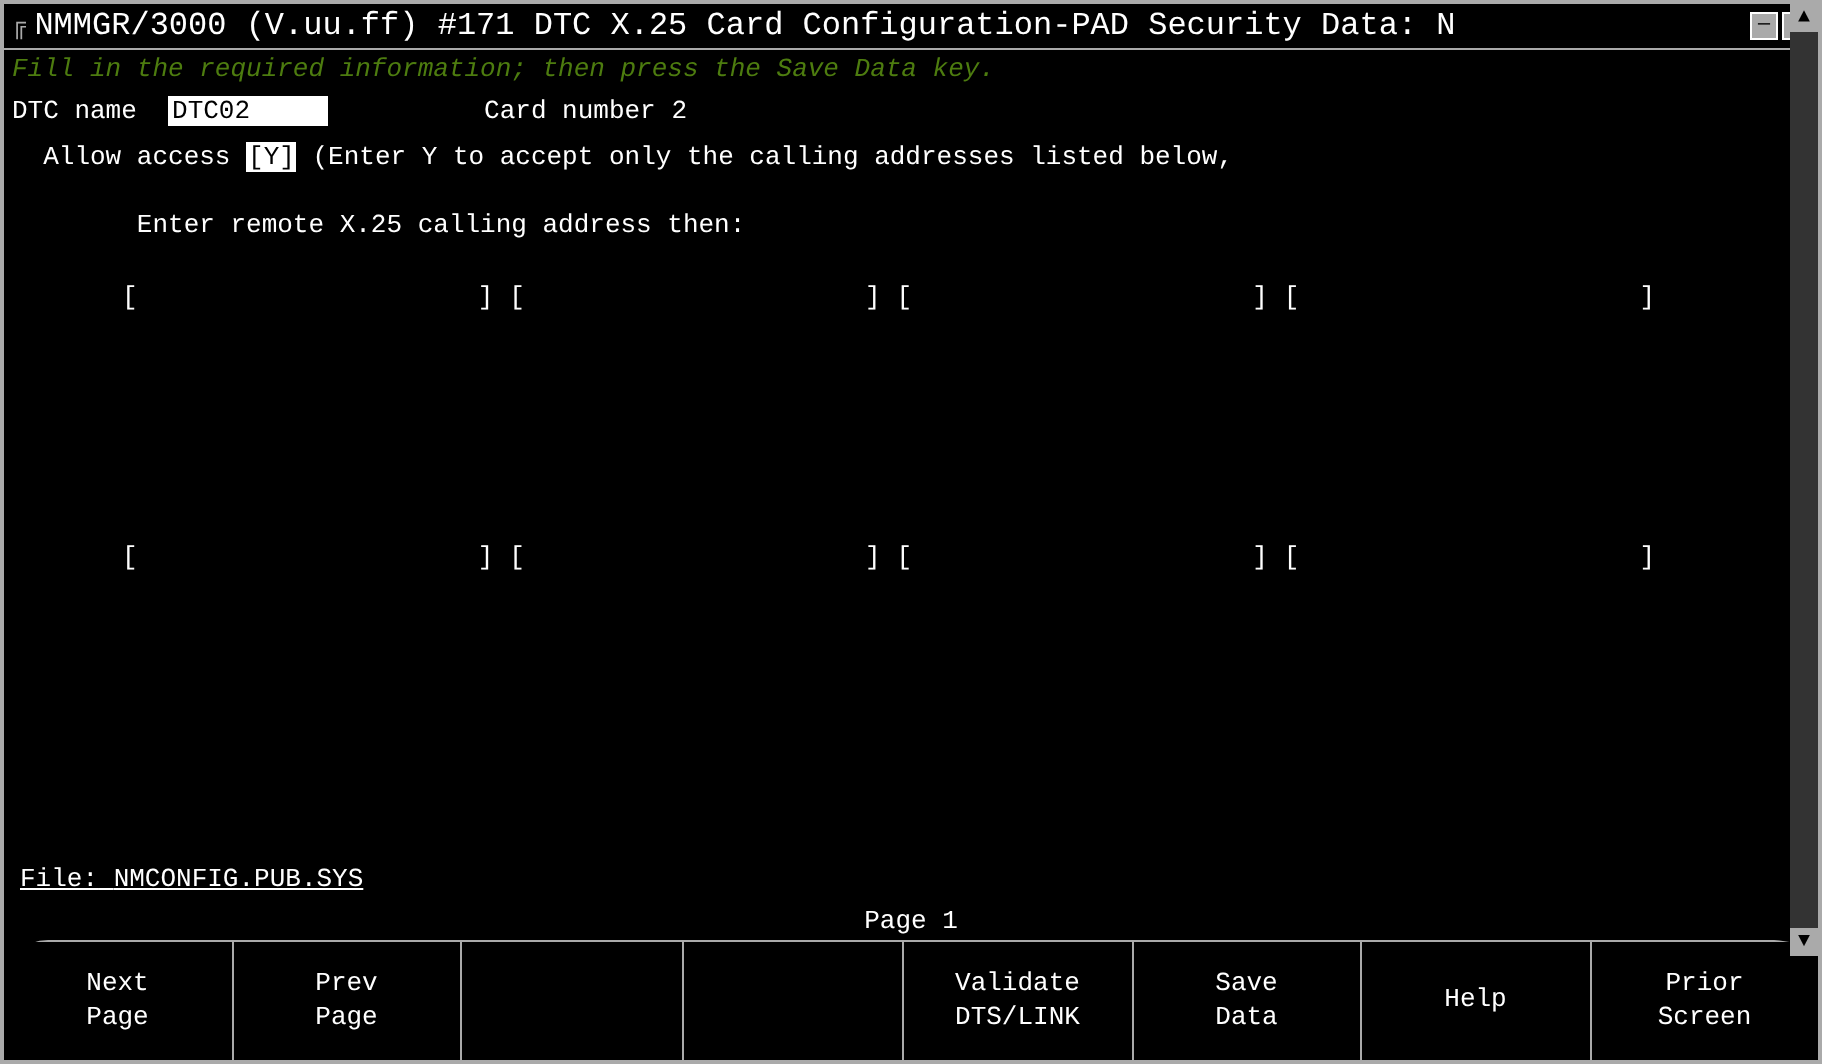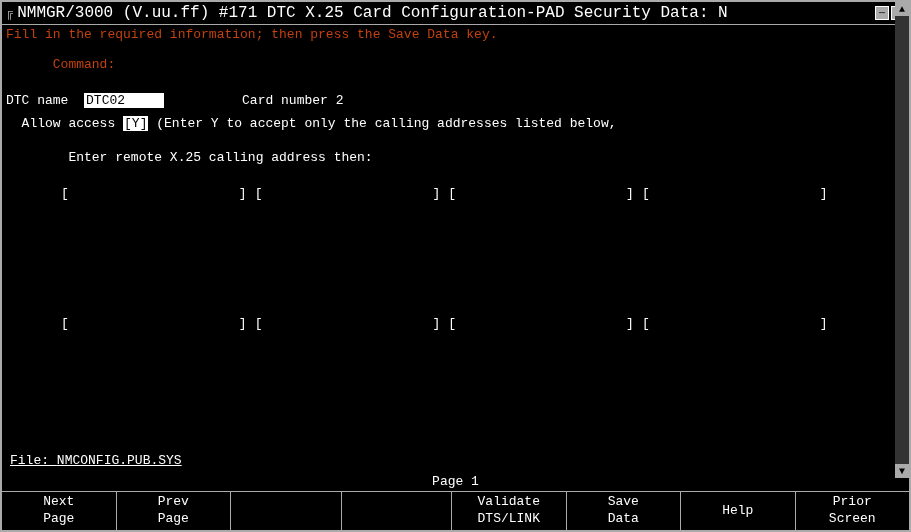--- a/index.html
+++ b/index.html
@@ -47,22 +47,23 @@
     }
 
     
     #header-section {
       background: #000;
       padding: 2px 4px;
       flex-shrink: 0;
     }
 
     .header-line {
-      color: #c2410c;
+      color: #4d7c0f;
       white-space: pre;
+      font-style: italic;
     }
 
     
     #main-content {
       flex: 1;
       background: #000;
       padding: 4px 4px;
       overflow: hidden;
     }
 
@@ -77,21 +78,22 @@
       text-align: center;
       padding: 2px;
       flex-shrink: 0;
     }
 
     
     #bottom-toolbar {
       display: flex;
       border-top: 1px solid #aaa;
       flex-shrink: 0;
-      height: 39px;
+      height: 60px;
+      border-radius: 22px;
     }
 
     .toolbar-btn {
       flex: 1;
       background: #000;
       color: #fff;
       border-right: 1px solid #aaa;
       display: flex;
       align-items: center;
       justify-content: center;
@@ -194,23 +196,20 @@
       <span style="font-size:16px;">NMMGR/3000 (V.uu.ff) #171  DTC X.25 Card Configuration-PAD Security     Data: N</span>
     </div>
     <div id="window-controls">
       <div class="win-btn">─</div>
       <div class="win-btn">■</div>
     </div>
   </div>
 
   <div id="header-section">
     <div class="header-line">Fill in the required information; then press the Save Data key.</div>
-    <div class="header-line">
-      <span>Command:</span>
-    </div>
   </div>
 
   <div id="main-content">
 
     <div style="display:flex; align-items:center; margin-bottom:8px; white-space:pre;">
       <span>DTC name</span>
       <span>  </span>
       <input type="text" class="dtc-input" value="DTC02" style="width: 80px; background: rgb(255, 255, 255); color: rgb(0, 0, 0); font-family: &quot;Courier New&quot;, monospace; font-size: 13px; border: none; outline: none; padding: 0px 2px;">
       <span>          </span>
       <span>Card number</span>

